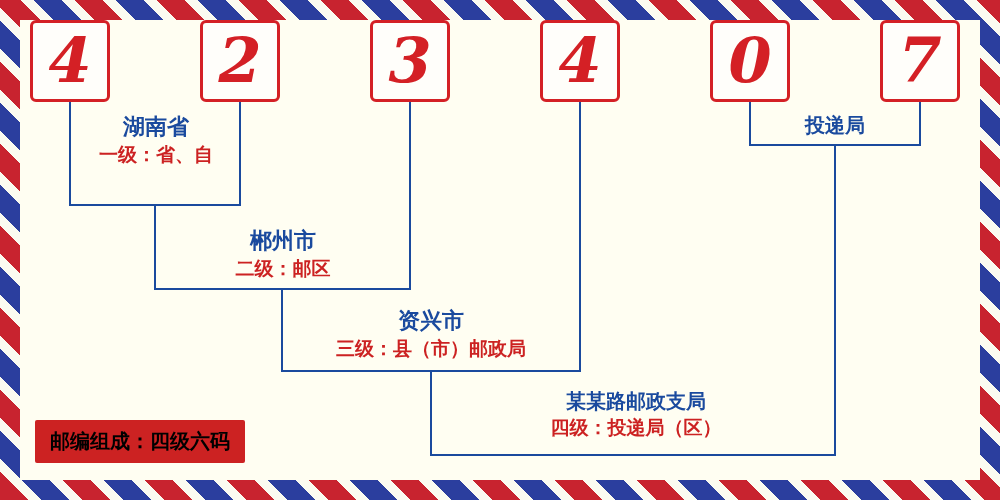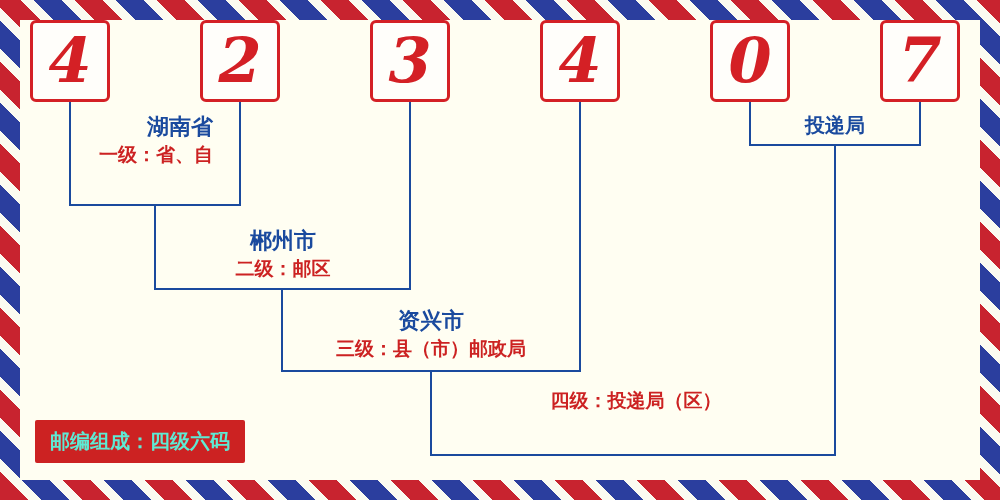--- a/index.html
+++ b/index.html
@@ -69,21 +69,21 @@
     font-weight: bold;
     color: #cc2222;
     line-height: 1.3;
   }
   .level-desc.mt { }
   .badge {
     position: absolute;
     left: 35px;
     top: 420px;
     background: #cc2222;
-    color: #5eead4;
+    color: #000000;
     font-size: 20px;
     font-weight: bold;
     padding: 8px 15px;
     border-radius: 2px;
     z-index: 3;
     white-space: nowrap;
   }
 </style>
 </head>
 <body>
@@ -119,36 +119,37 @@
   <div class="digit-box" style="left:540px;">
     <span class="digit">4</span>
   </div>
   <div class="digit-box" style="left:710px;">
     <span class="digit">0</span>
   </div>
   <div class="digit-box" style="left:880px;">
     <span class="digit">7</span>
   </div>
 
-  <div class="label-group" style="left:156px; top:112px;text-align:right;">
+  <div class="label-group" style="left:156px; top:112px;">
     <div class="place-name">湖南省</div>
     <div class="level-desc">一级：省、自</div>
   </div>
 
   <div class="label-group" style="left:431px; top:306px;">
     <div class="place-name">资兴市</div>
     <div class="level-desc">三级：县（市）邮政局</div>
   </div>
 
   <div class="label-group" style="left:283px; top:226px;">
     <div class="place-name">郴州市</div>
     <div class="level-desc">二级：邮区</div>
   </div>
 
   <div class="label-group" style="left:636px; top:388px;">
+    <div class="place-name small">某某路邮政支局</div>
     <div class="level-desc mt">四级：投递局（区）</div>
   </div>
 
   <div class="label-group" style="left:835px; top:112px;">
     <div class="place-name small">投递局</div>
   </div>
 
   <div class="badge">邮编组成：四级六码</div>
 </div>
 

